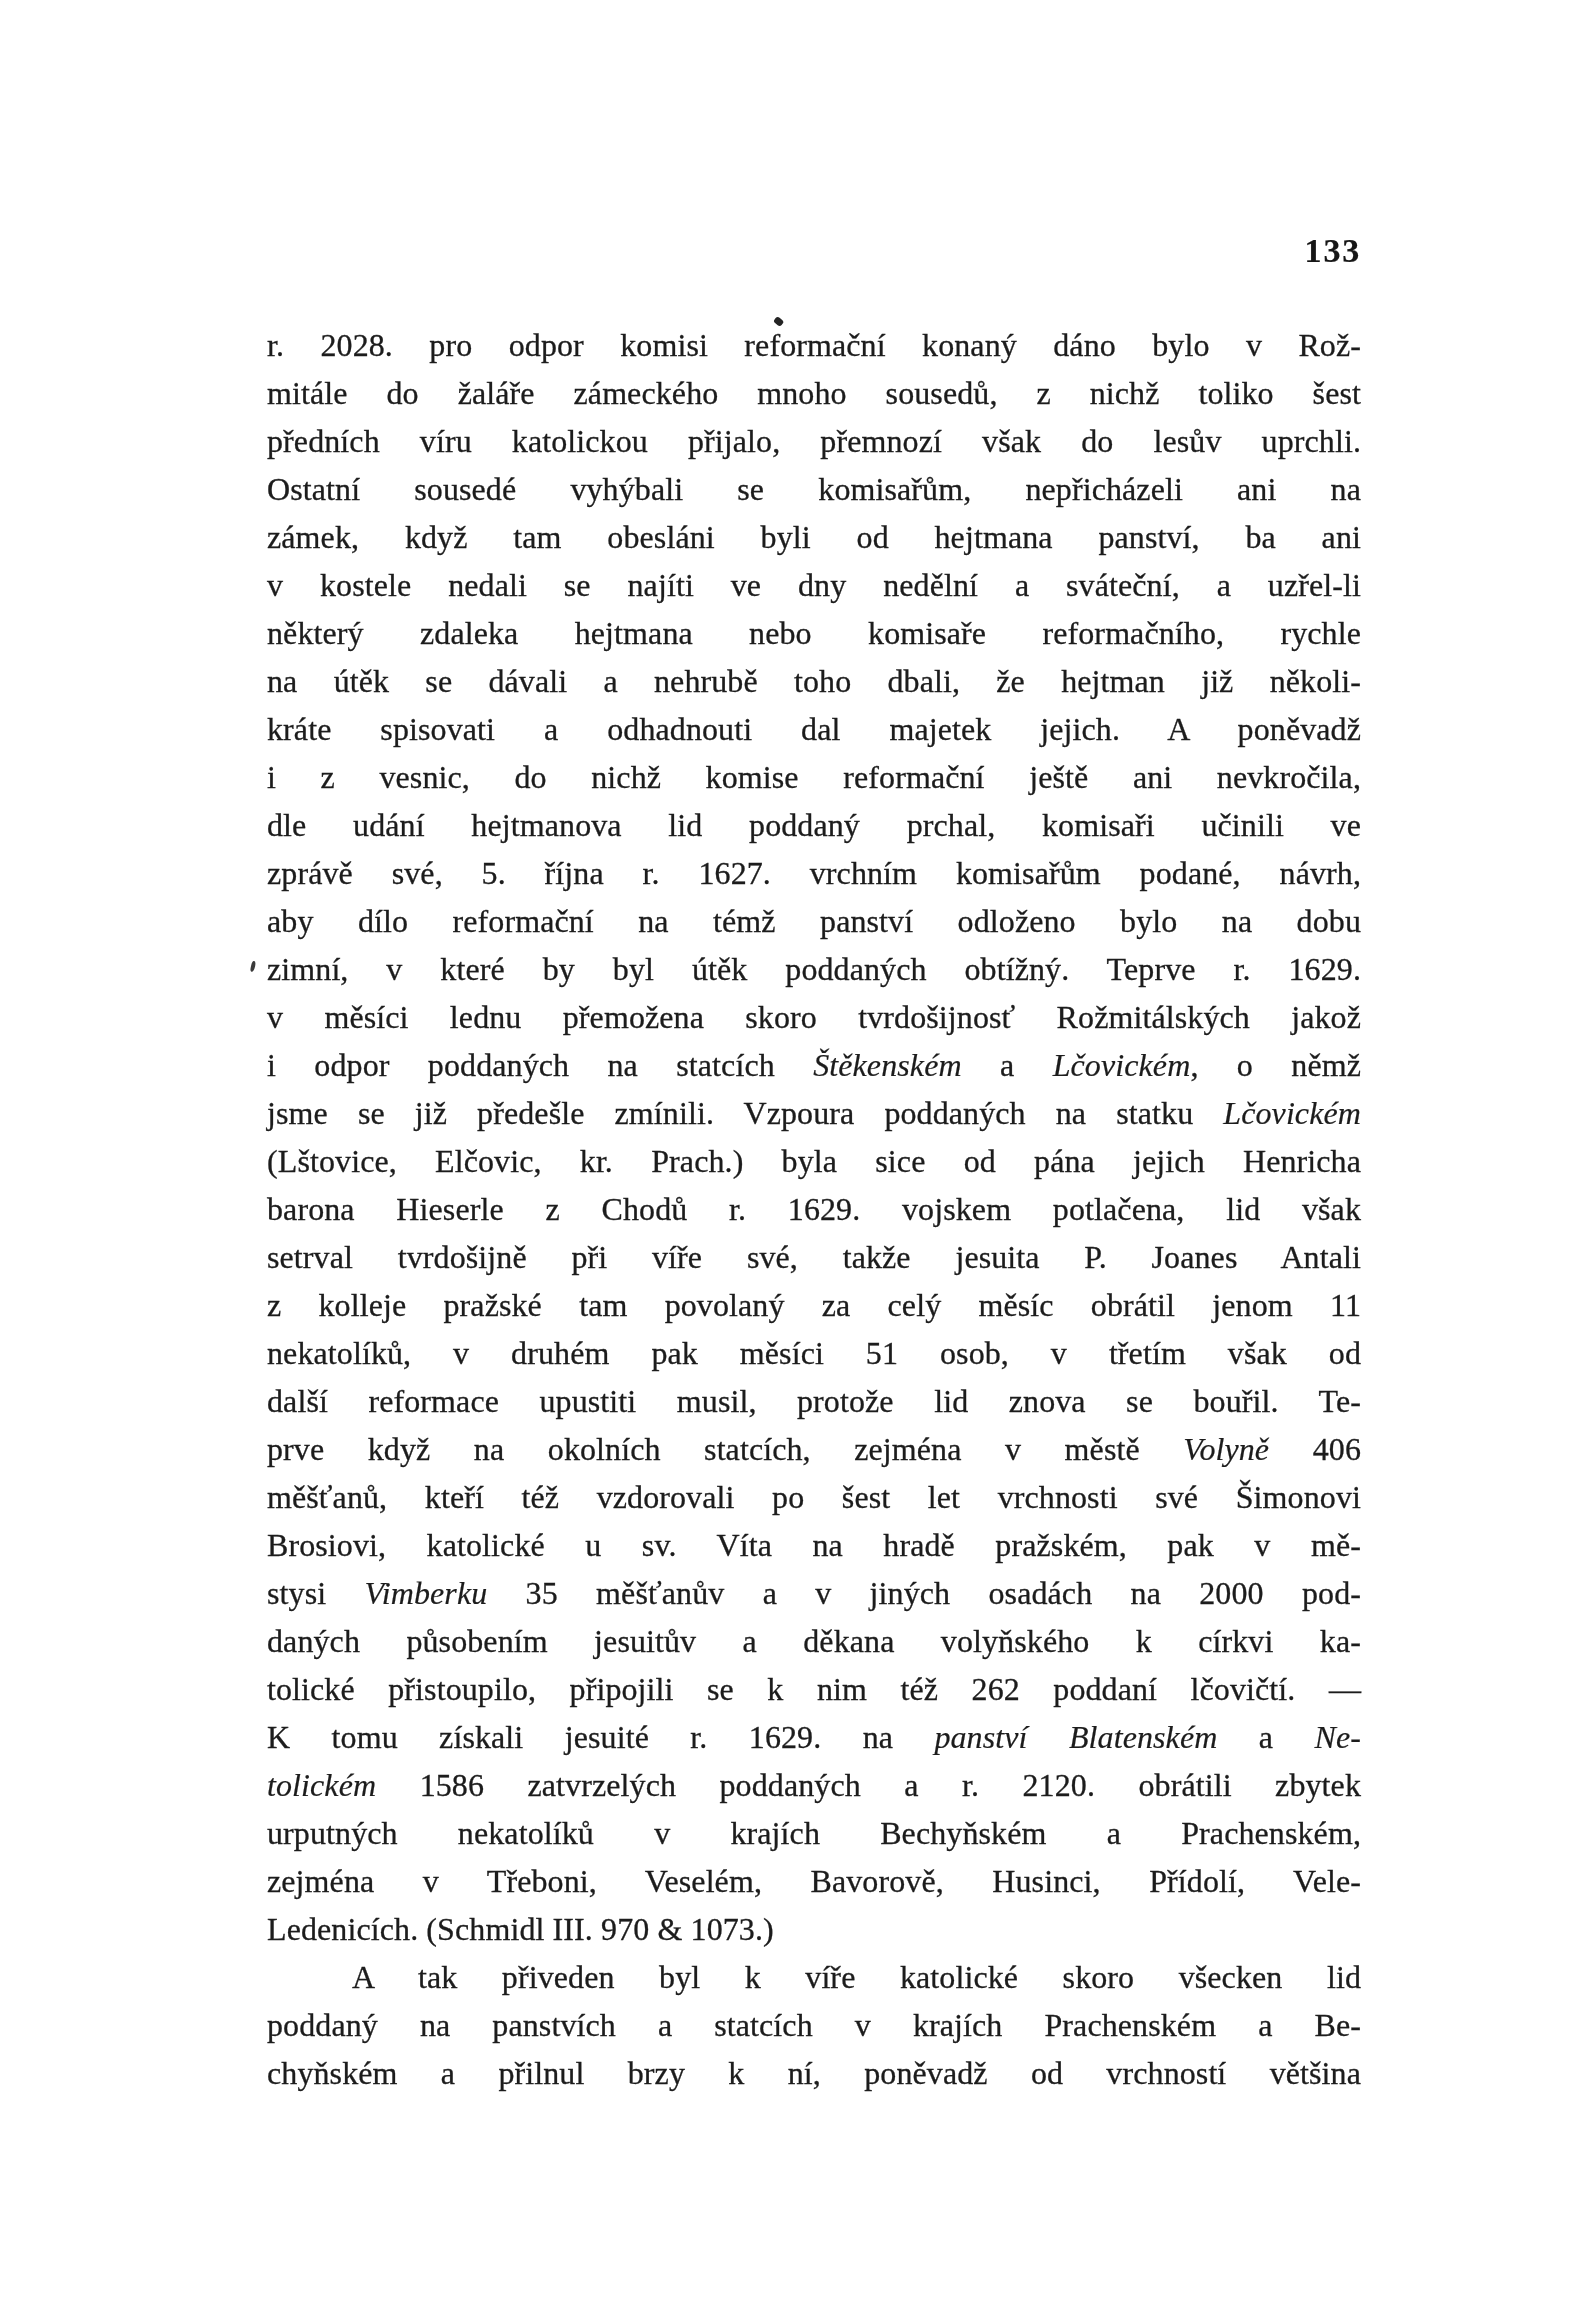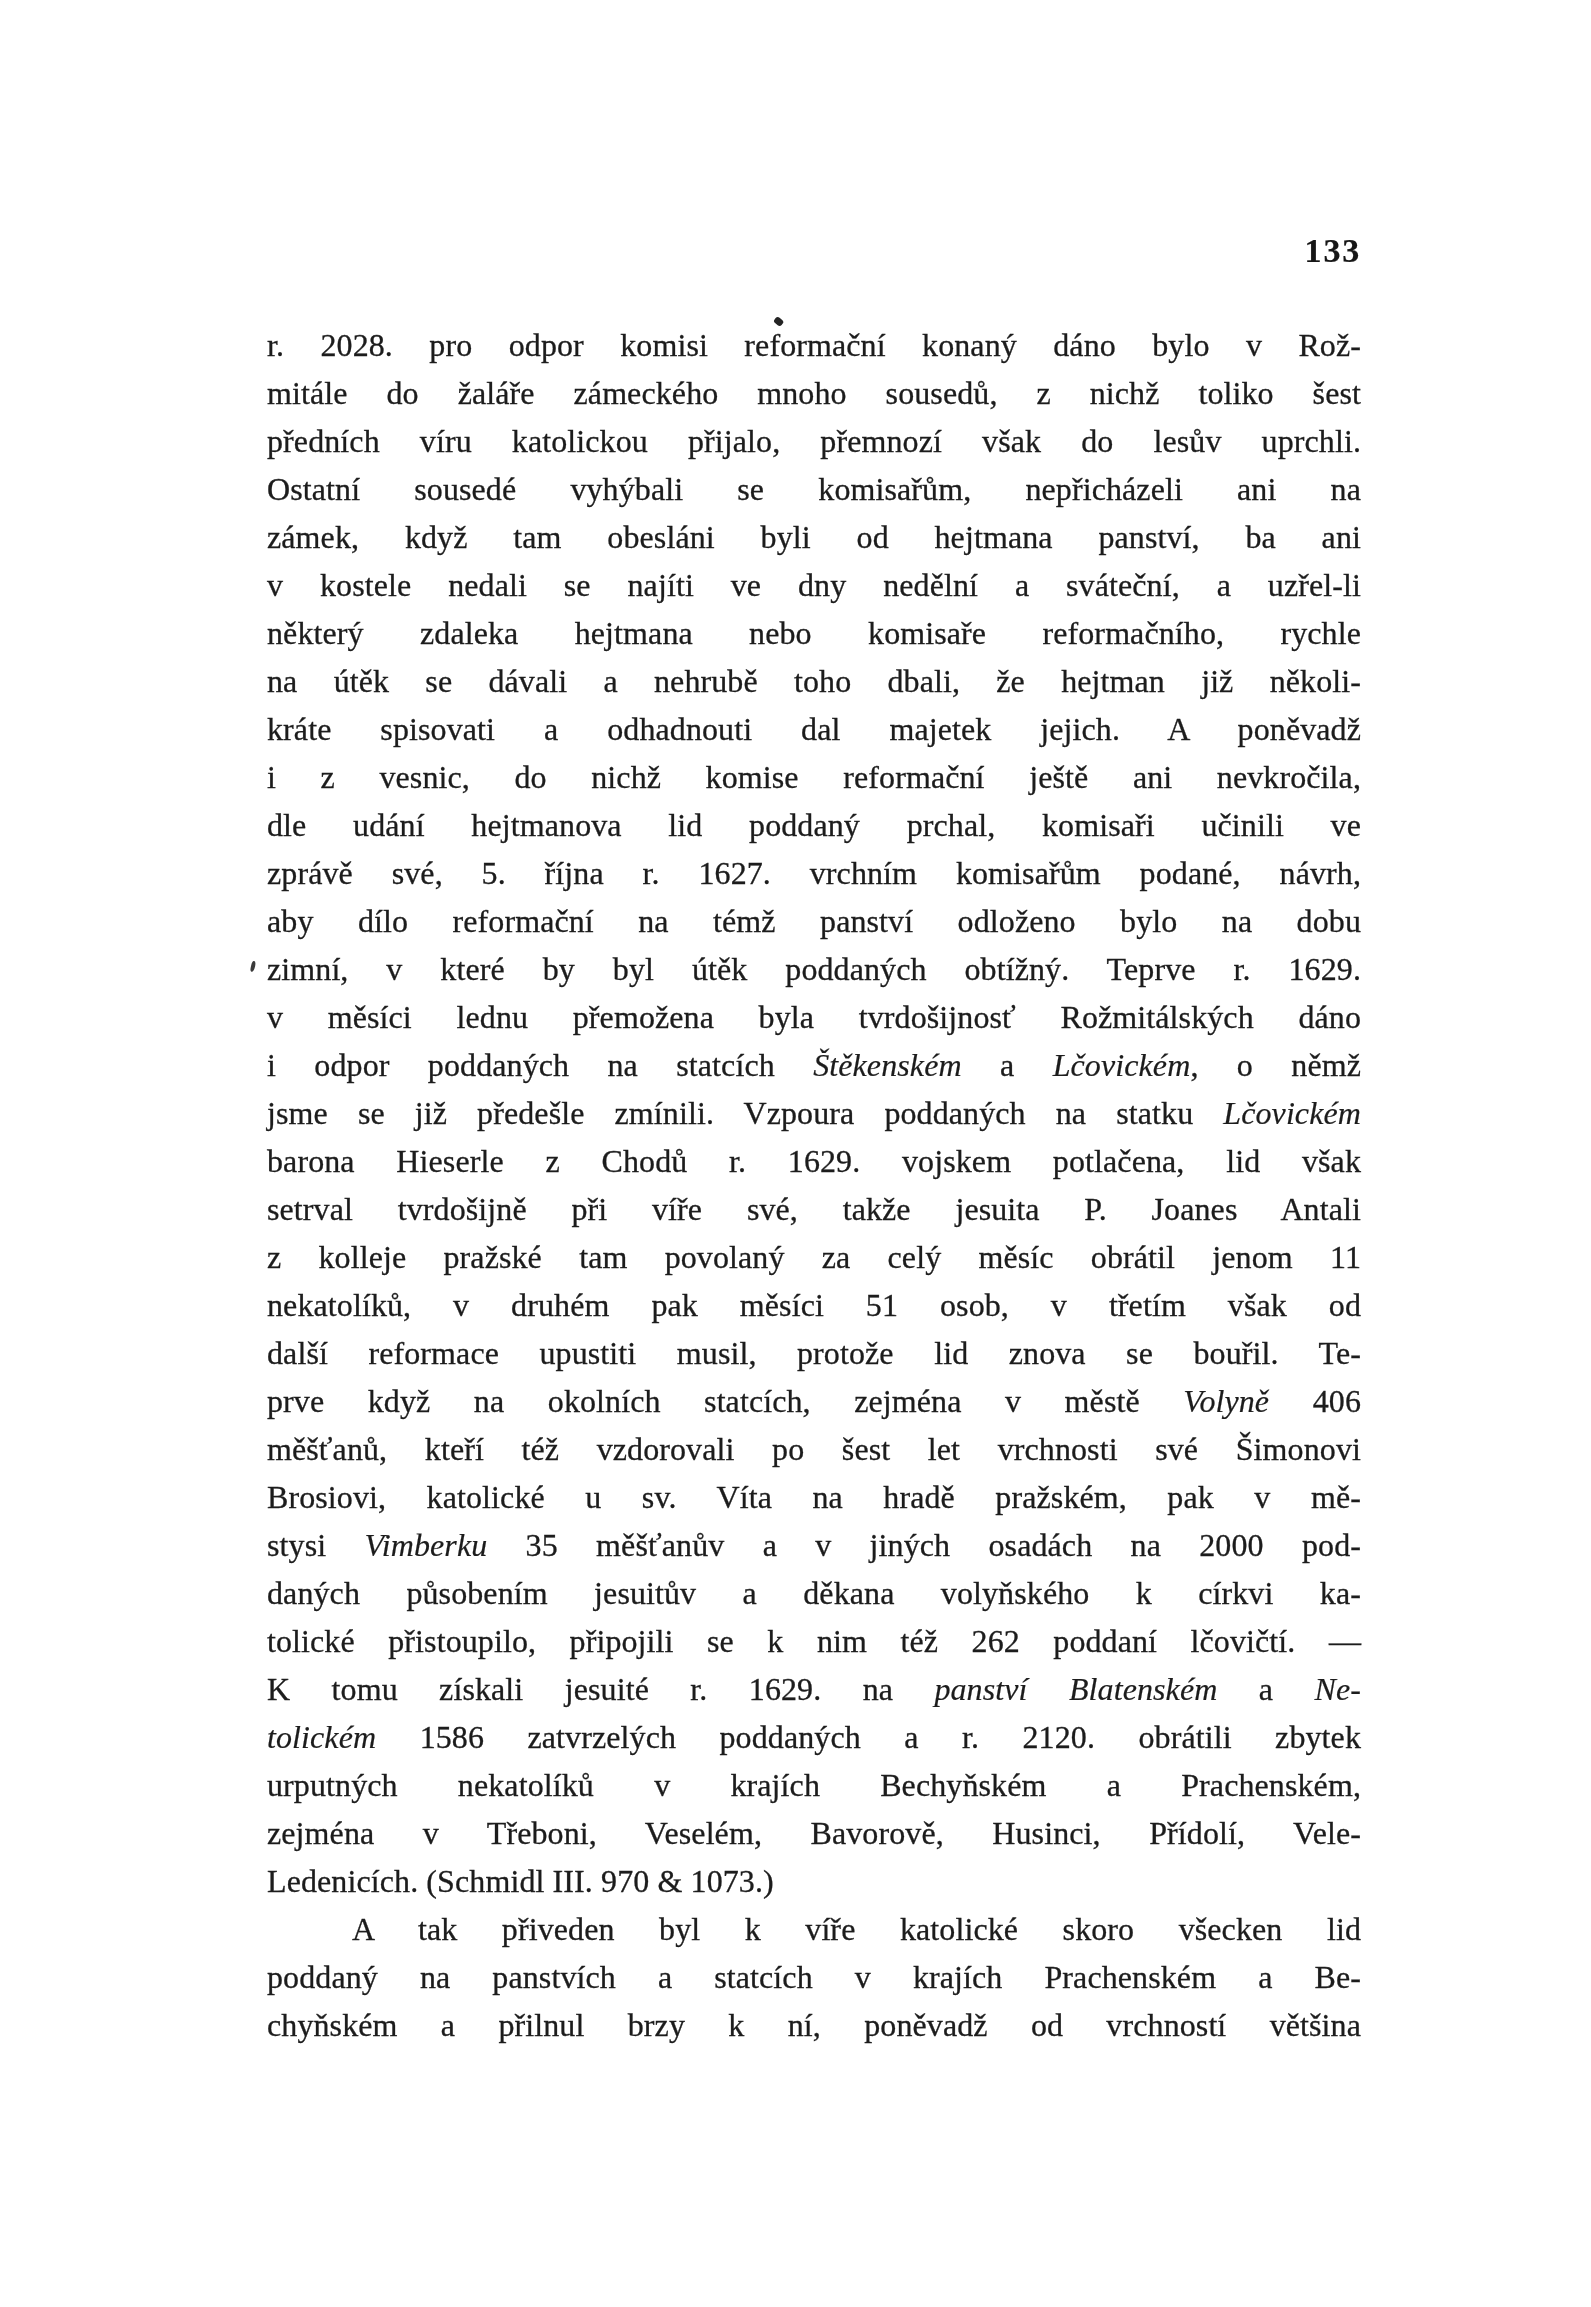--- a/index.html
+++ b/index.html
@@ -67,23 +67,24 @@
       <div class="line"><span>zámek, když tam obesláni byli od hejtmana panství, ba ani</span></div>
       <div class="line"><span>v kostele nedali se najíti ve dny nedělní a sváteční, a uzřel-li</span></div>
       <div class="line"><span>některý zdaleka hejtmana nebo komisaře reformačního, rychle</span></div>
       <div class="line"><span>na útěk se dávali a nehrubě toho dbali, že hejtman již několi-</span></div>
       <div class="line"><span>kráte spisovati a odhadnouti dal majetek jejich. A poněvadž</span></div>
       <div class="line"><span>i z vesnic, do nichž komise reformační ještě ani nevkročila,</span></div>
       <div class="line"><span>dle udání hejtmanova lid poddaný prchal, komisaři učinili ve</span></div>
       <div class="line"><span>zprávě své, 5. října r. 1627. vrchním komisařům podané, návrh,</span></div>
       <div class="line"><span>aby dílo reformační na témž panství odloženo bylo na dobu</span></div>
       <div class="line"><span>zimní, v které by byl útěk poddaných obtížný. Teprve r. 1629.</span></div>
-      <div class="line"><span>v měsíci lednu přemožena byla tvrdošijnosť Rožmitálských dáno</span></div>
+      <div class="line"><span>v měsíci lednu přemožena skoro tvrdošijnosť Rožmitálských jakož</span></div>
       <div class="line"><span>i odpor poddaných na statcích </span><em>Štěkenském</em><span> a </span><em>Lčovickém</em><span>, o němž</span></div>
       <div class="line"><span>jsme se již předešle zmínili. Vzpoura poddaných na statku </span><em>Lčovickém</em></div>
+      <div class="line"><span>(Lštovice, Elčovic, kr. Prach.) byla sice od pána jejich Henricha</span></div>
       <div class="line"><span>barona Hieserle z Chodů r. 1629. vojskem potlačena, lid však</span></div>
       <div class="line"><span>setrval tvrdošijně při víře své, takže jesuita P. Joanes Antali</span></div>
       <div class="line"><span>z kolleje pražské tam povolaný za celý měsíc obrátil jenom 11</span></div>
       <div class="line"><span>nekatolíků, v druhém pak měsíci 51 osob, v třetím však od</span></div>
       <div class="line"><span>další reformace upustiti musil, protože lid znova se bouřil. Te-</span></div>
       <div class="line"><span>prve když na okolních statcích, zejména v městě </span><em>Volyně</em><span> 406</span></div>
       <div class="line"><span>měšťanů, kteří též vzdorovali po šest let vrchnosti své Šimonovi</span></div>
       <div class="line"><span>Brosiovi, katolické u sv. Víta na hradě pražském, pak v mě-</span></div>
       <div class="line"><span>stysi </span><em>Vimberku</em><span> 35 měšťanův a v jiných osadách na 2000 pod-</span></div>
       <div class="line"><span>daných působením jesuitův a děkana volyňského k církvi ka-</span></div>

